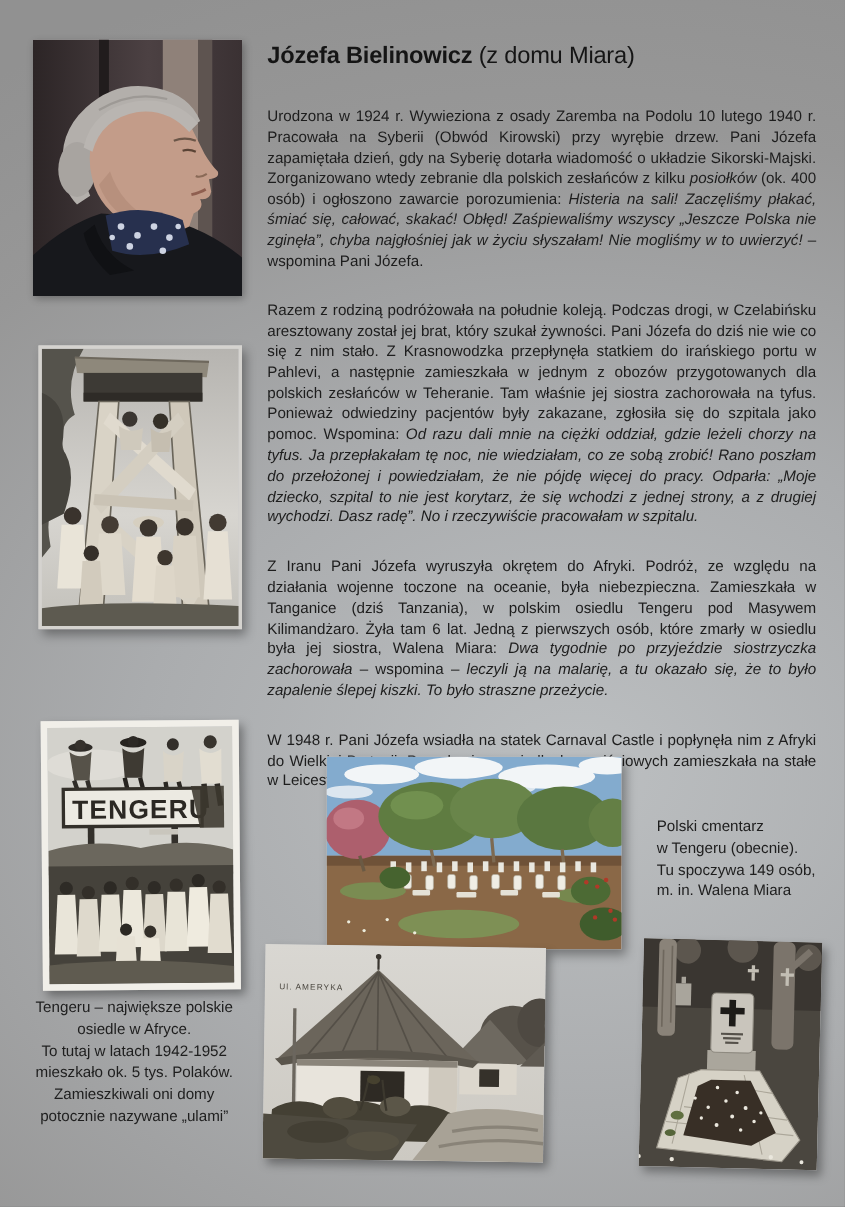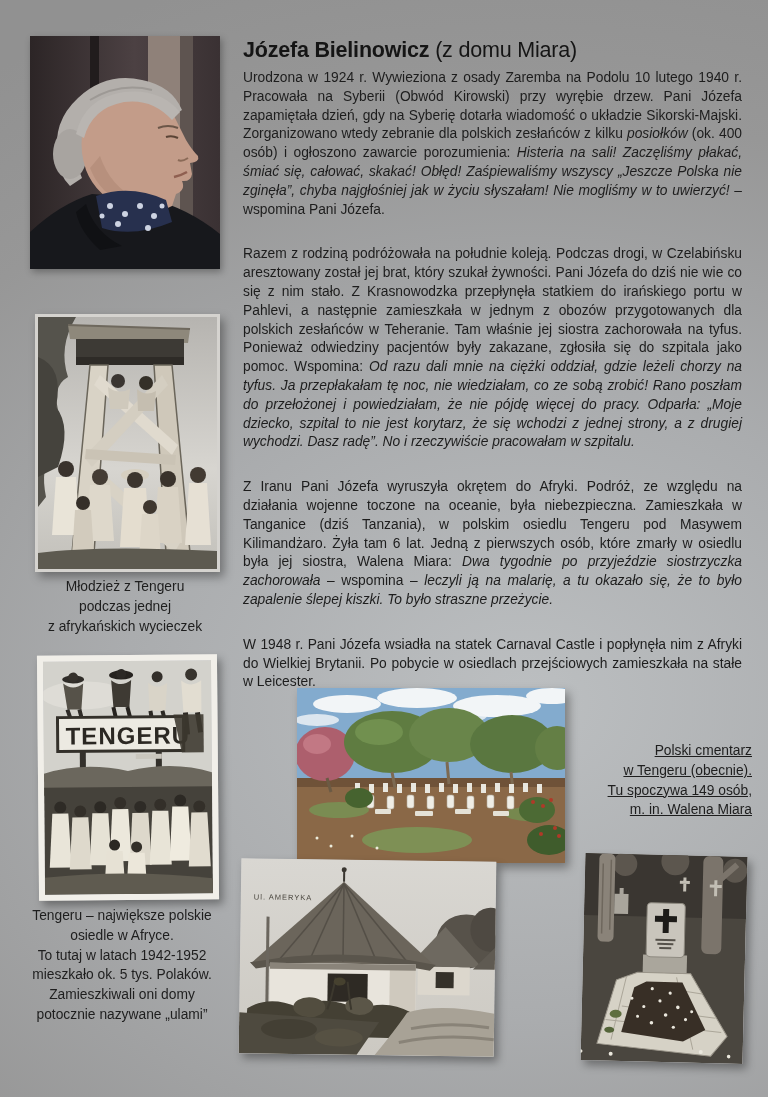--- a/index.html
+++ b/index.html
@@ -20,27 +20,27 @@
   .tower{left:35px;top:314px;width:179px;height:252px;border:3px solid #d5d3cf;}
   .tengeru{left:38px;top:655px;width:168px;height:233px;border:6px solid #f1efe9;transform:rotate(-0.5deg);}
   .cemetery{left:297px;top:688px;width:268px;height:175px;z-index:1;}
   .hut{left:240px;top:860px;width:255px;height:195px;z-index:2;transform:rotate(0.8deg);}
   .grave{left:583px;top:855px;width:162px;height:207px;z-index:2;transform:rotate(1.4deg);}
 
   .col{position:absolute;left:243px;top:38px;width:499px;}
   .title{margin:0;font-size:21.5px;line-height:1.12;font-weight:normal;letter-spacing:-0.2px;color:#151515;}
   .title b{font-weight:bold;}
   .col p{margin:0 0 26px 0;font-size:13.8px;line-height:18.8px;text-align:justify;color:#1d1d1d;}
-  .col p:first-of-type{margin-top:7px;}
+  .col p:first-of-type{margin-top:35px;}
   .col i{font-style:italic;}
 
   .caption{position:absolute;font-size:13.8px;line-height:19.8px;white-space:pre-line;color:#1e1e1e;}
   .cap-youth{left:30px;top:577px;width:190px;text-align:center;}
   .cap-settlement{left:26px;top:906px;width:192px;text-align:center;}
-  .cap-cemetery{left:597px;top:741px;width:155px;text-align:right;text-decoration:underline;}
+  .cap-cemetery{left:597px;top:741px;width:155px;text-align:left;}
 </style>
 </head>
 <body>
 
 <div class="page">
 
   <div class="photo portrait">
     <svg viewBox="0 0 190 233" preserveAspectRatio="none">
       <defs>
         <linearGradient id="pbg" x1="0" y1="0" x2="1" y2="0">
@@ -129,23 +129,20 @@
       <circle cx="160" cy="158" r="8" fill="#423a32"></circle>
         <path d="M151,166 L169,166 L173,228 L147,228 Z" fill="#e6e0d4"></path>
       <circle cx="45" cy="186" r="7" fill="#352f29"></circle>
         <path d="M37,193 L53,193 L56,238 L34,238 Z" fill="#d2cbbd"></path>
       <circle cx="112" cy="190" r="7" fill="#3e362e"></circle>
         <path d="M104,197 L120,197 L123,240 L101,240 Z" fill="#ddd6c8"></path>
       <path d="M0,236 Q60,228 179,234 L179,252 L0,252 Z" fill="#5d5a50"></path>
     </svg>
   </div>
 
-  <div class="caption cap-youth">Młodzież z Tengeru
-podczas jednej
-z afrykańskich wycieczek</div>
 
   <div class="photo tengeru">
     <svg viewBox="0 0 168 233" preserveAspectRatio="none">
       <rect width="168" height="233" fill="#d3d2cc"></rect>
       <ellipse cx="40" cy="34" rx="42" ry="14" fill="#dedcd6"></ellipse>
       <ellipse cx="30" cy="18" rx="11" ry="4" fill="#2f2c28"></ellipse>
         <circle cx="30" cy="16" r="5" fill="#35312c"></circle>
       <path d="M20,22 Q30,30 40,22 L38,48 L24,48 Z" fill="#565249"></path>
       <path d="M24,48 L30,66 M36,48 L40,64" stroke="#2f2c28" stroke-width="4" fill="none"></path>
       <ellipse cx="78" cy="14" rx="12" ry="4.5" fill="#26231f"></ellipse>

